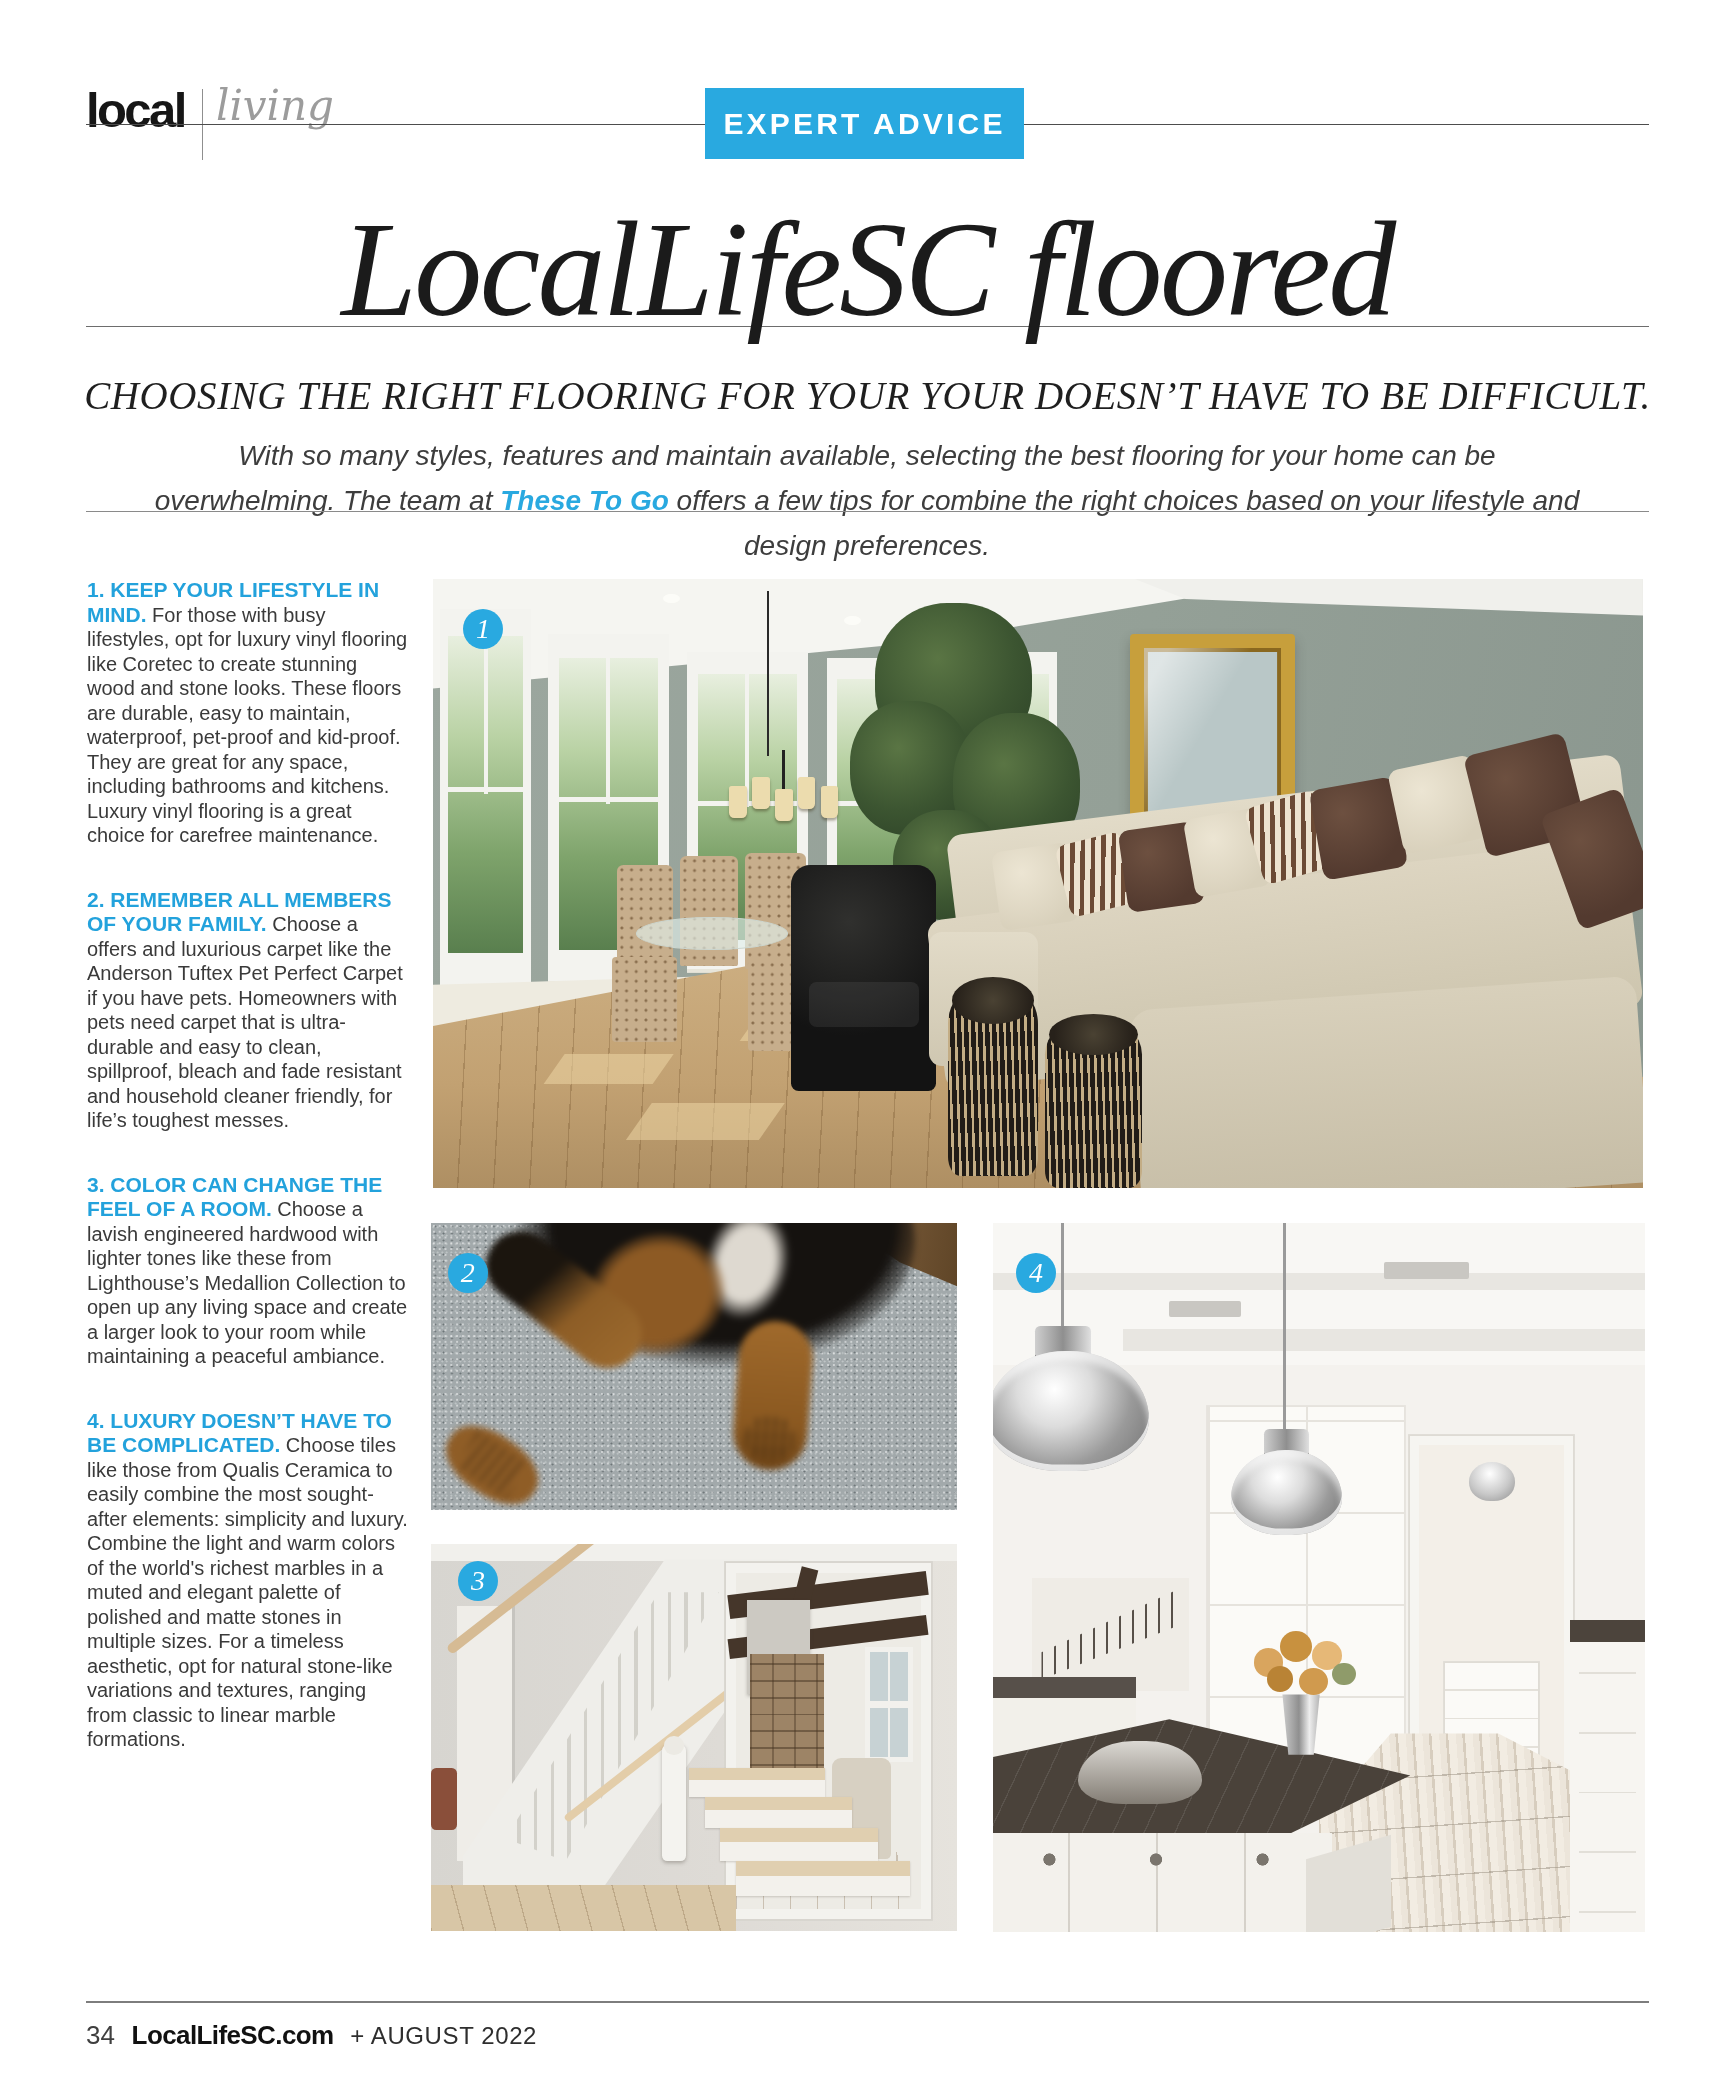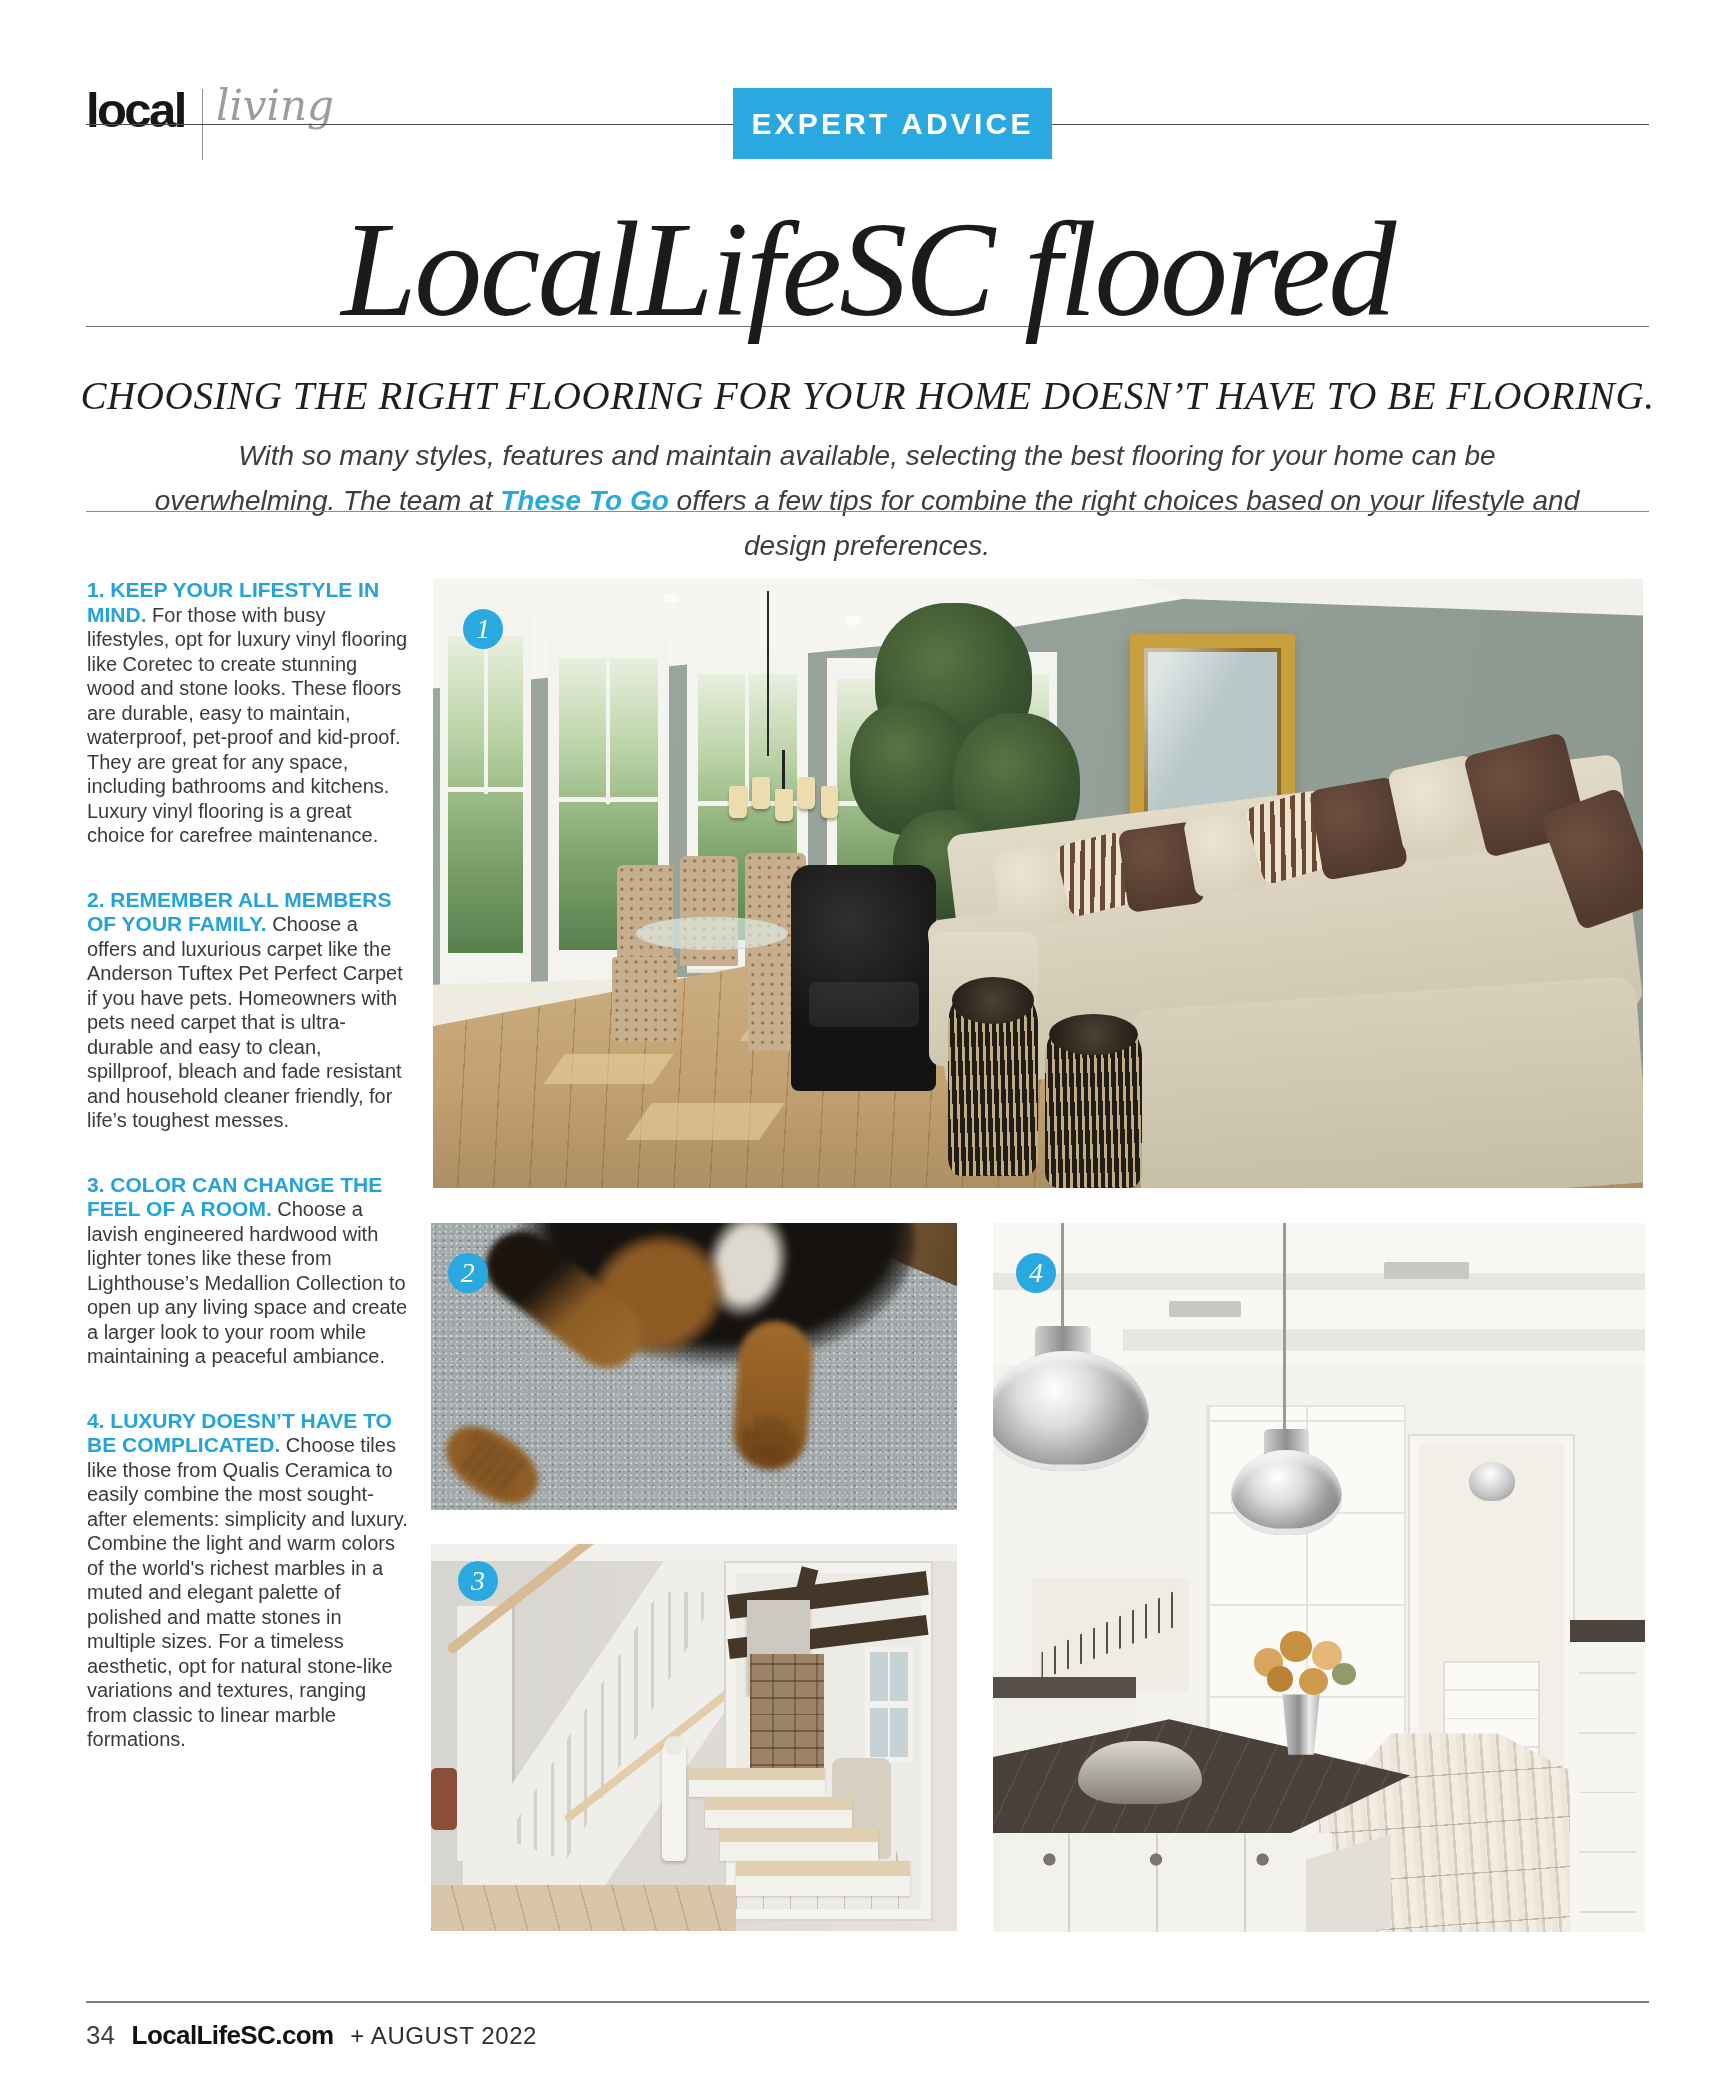--- a/index.html
+++ b/index.html
@@ -11,21 +11,21 @@
   .abs { position:absolute; }
 
   
   .brand-word { left:86px; top:82px; font-size:49px; font-weight:800; letter-spacing:-2.6px; color:#161616; }
   .brand-divider { left:202px; top:89px; width:1.3px; height:71px; background:#8f8f8f; }
   .brand-section { left:216px; top:81px; font-family:"DejaVu Serif", serif; font-style:italic; font-size:42px; color:#9c9c9c; }
   .header-rule { left:86px; top:124px; width:1563px; height:1.3px; background:#4d4d4d; }
   .advice-banner {
     left:705px; top:88px; width:319px; height:71px; background:#29a9e0;
     display:flex; align-items:center; justify-content:center;
-    color:#ffffff; font-weight:bold; font-size:30px; letter-spacing:3.2px;margin-left:28px;
+    color:#ffffff; font-weight:bold; font-size:30px; letter-spacing:3.2px;
   }
 
   
   .title-rule { left:86px; top:326px; width:1563px; height:1.3px; background:#6d6d6d; z-index:0; }
   .page-title {
     left:0; top:173px; width:1735px; text-align:center; z-index:1;
     font-family:"Liberation Serif", serif; font-style:italic; font-size:136px; line-height:193px;
     color:#1b1b1b; letter-spacing:-2.6px;
   }
   .deck {
@@ -243,21 +243,21 @@
 <body>
 
 <div class="abs brand-word">local</div>
 <div class="abs brand-divider"></div>
 <div class="abs brand-section">living</div>
 <div class="abs header-rule"></div>
 <div class="abs advice-banner">EXPERT ADVICE</div>
 
 <div class="abs title-rule"></div>
 <div class="abs page-title">LocalLifeSC floored</div>
-<div class="abs deck">CHOOSING THE RIGHT FLOORING FOR YOUR HOME DOESN’T HAVE TO BE FLOORING.</div>
+<div class="abs deck">CHOOSING THE RIGHT FLOORING FOR YOUR YOUR DOESN’T HAVE TO BE DIFFICULT.</div>
 <div class="abs intro"><span>With so many styles, features and maintain available, selecting the best flooring for your home can be overwhelming. The team at </span><span class="floors">These To Go</span><span> offers a few tips for combine the right choices based on your lifestyle and design preferences.</span></div>
 <div class="abs intro-rule"></div>
 
 <div class="abs tips-col">
   <p class="tip"><span class="tip-head">1. KEEP YOUR LIFESTYLE IN MIND.</span> <span>For those with busy lifestyles, opt for luxury vinyl flooring like Coretec to create stunning wood and stone looks. These floors are durable, easy to maintain, waterproof, pet-proof and kid-proof. They are great for any space, including bathrooms and kitchens. Luxury vinyl flooring is a great choice for carefree maintenance.</span></p>
   <p class="tip"><span class="tip-head">2. REMEMBER ALL MEMBERS OF YOUR FAMILY.</span> <span>Choose a offers and luxurious carpet like the Anderson Tuftex Pet Perfect Carpet if you have pets. Homeowners with pets need carpet that is ultra-durable and easy to clean, spillproof, bleach and fade resistant and household cleaner friendly, for life’s toughest messes.</span></p>
   <p class="tip"><span class="tip-head">3. COLOR CAN CHANGE THE FEEL OF A ROOM.</span> <span>Choose a lavish engineered hardwood with lighter tones like these from Lighthouse’s Medallion Collection to open up any living space and create a larger look to your room while maintaining a peaceful ambiance.</span></p>
   <p class="tip"><span class="tip-head">4. LUXURY DOESN’T HAVE TO BE COMPLICATED.</span> <span>Choose tiles like those from Qualis Ceramica to easily combine the most sought-after elements: simplicity and luxury. Combine the light and warm colors of the world's richest marbles in a muted and elegant palette of polished and matte stones in multiple sizes. For a timeless aesthetic, opt for natural stone-like variations and textures, ranging from classic to linear marble formations.</span></p>
 </div>
 

